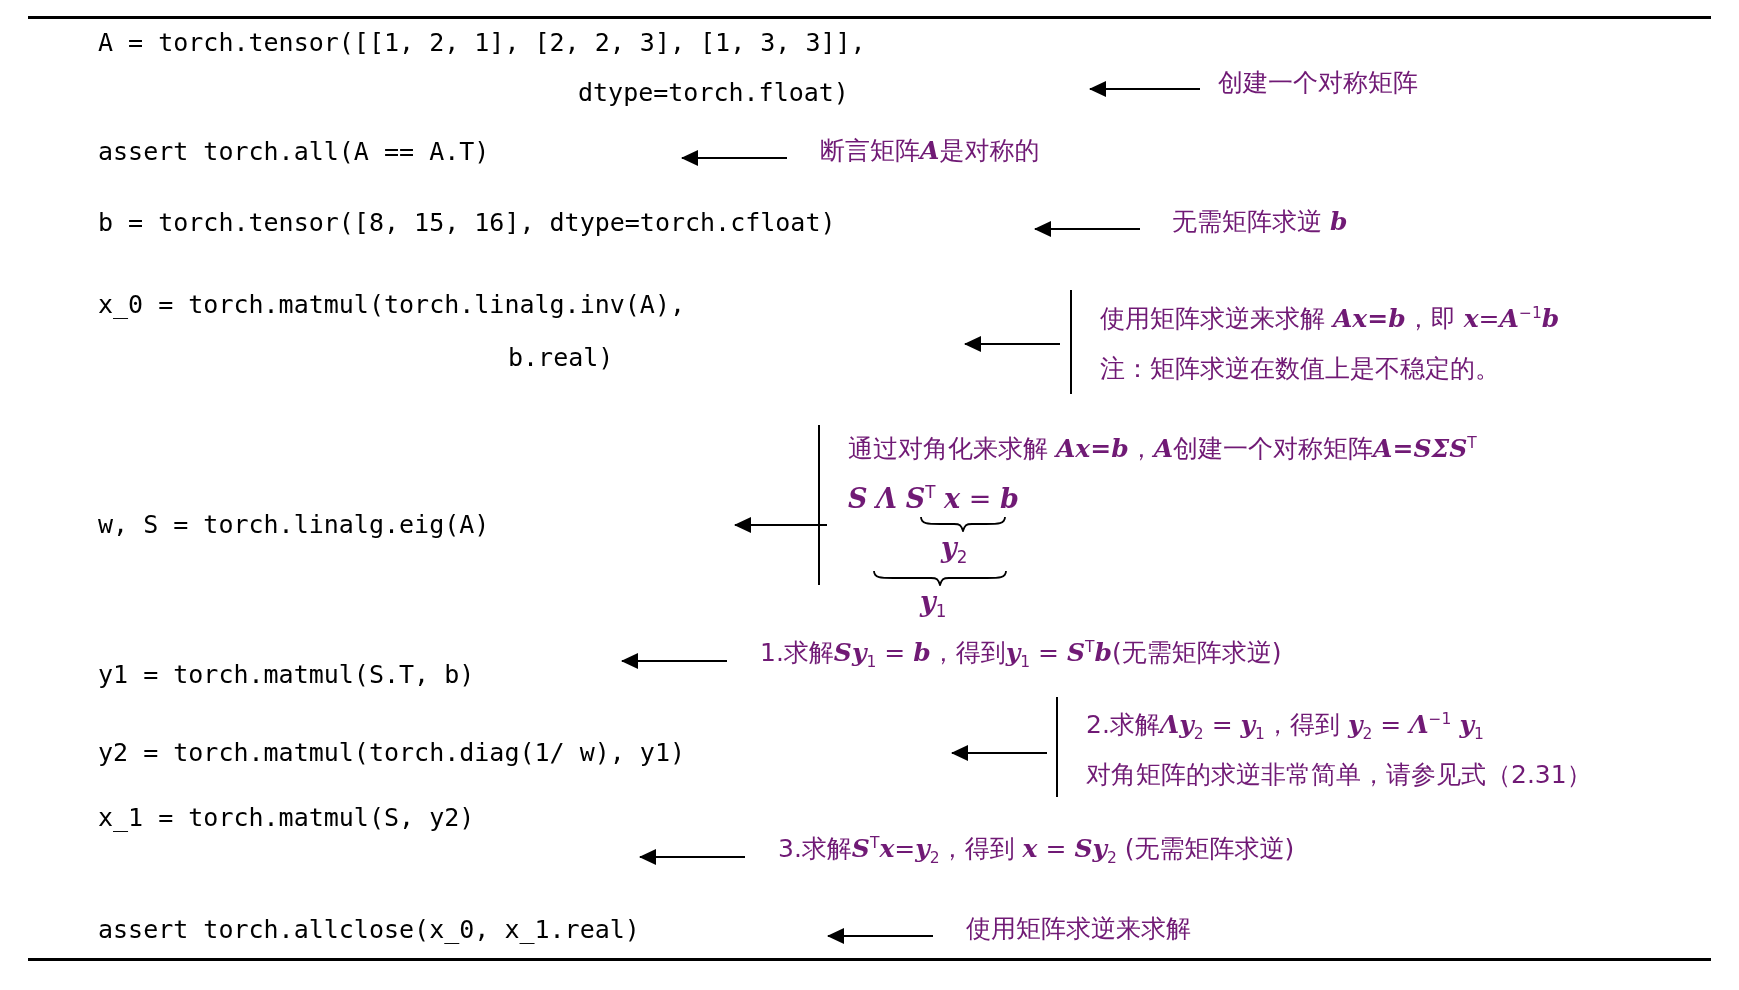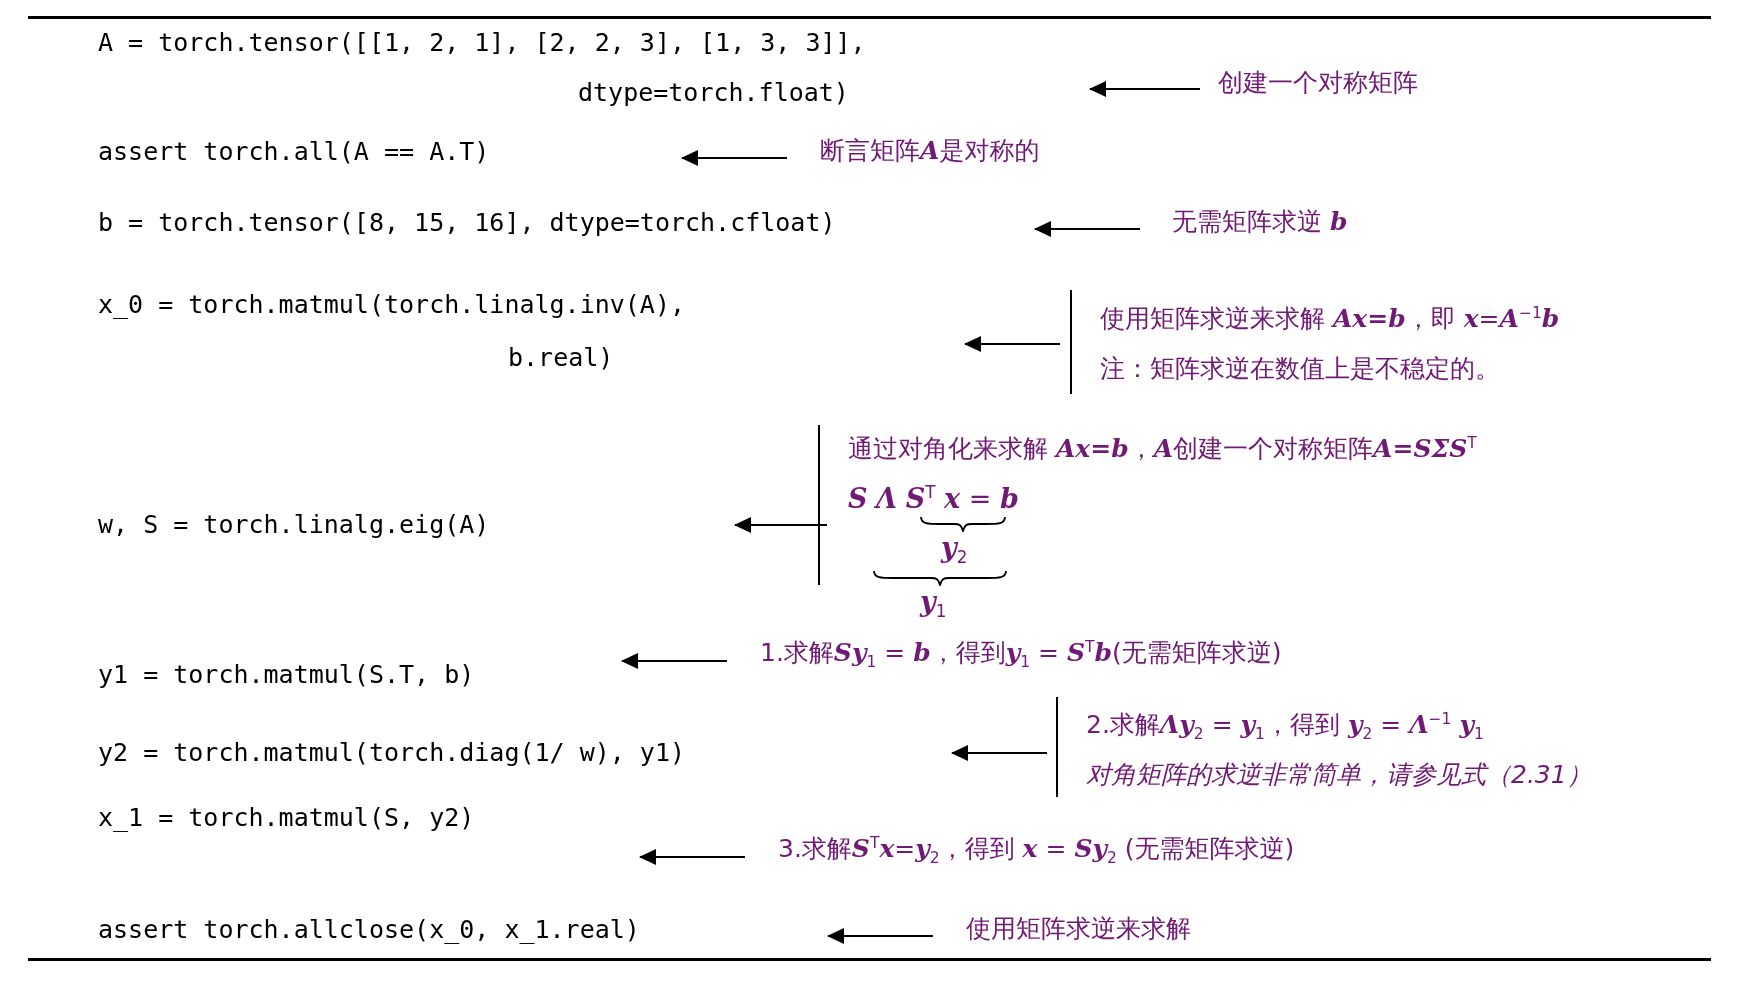--- a/index.html
+++ b/index.html
@@ -135,21 +135,21 @@
   <div class="cn" style="left:920px; top:586px; font-size:27px;"><span class="math-i">y</span><sub class="sm">1</sub></div>
 
   <div class="code" style="left:98px; top:640px;margin-top:20px;">y1 = torch.matmul(S.T, b)</div>
   <div class="arrow" style="left:622px; top:660px; width:105px;"></div>
   <div class="cn" style="left:760px; top:636px;"><span>1.</span><span>求解</span><span class="math-i">S</span><span class="math-i">y</span><sub class="sm">1</sub> <span>=</span> <span class="math-i">b</span><span>，</span><span>得到</span><span class="math-i">y</span><sub class="sm">1</sub> <span>=</span> <span class="math-i">S</span><sup class="sm">T</sup><span class="math-i">b</span><span>(无需矩阵求逆)</span></div>
 
   <div class="code" style="left:98px; top:738px;">y2 = torch.matmul(torch.diag(1/ w), y1)</div>
   <div class="arrow" style="left:952px; top:752px; width:95px;"></div>
   <div class="vbar" style="left:1056px; top:697px; height:100px;"></div>
   <div class="cn" style="left:1086px; top:708px;"><span>2.</span><span>求解</span><span class="math-i">Λ</span><span class="math-i">y</span><sub class="sm">2</sub> <span>=</span> <span class="math-i">y</span><sub class="sm">1</sub><span>，</span><span>得到</span> <span class="math-i">y</span><sub class="sm">2</sub> <span>=</span> <span class="math-i">Λ</span><sup class="sm">−1</sup> <span class="math-i">y</span><sub class="sm">1</sub></div>
-  <div class="cn" style="left:1086px; top:758px;font-style:italic;">对角矩阵的求逆非常简单，请参见式（2.31）</div>
+  <div class="cn" style="left:1086px; top:758px;">对角矩阵的求逆非常简单，请参见式（2.31）</div>
 
   <div class="code" style="left:98px; top:803px;">x_1 = torch.matmul(S, y2)</div>
   <div class="arrow" style="left:640px; top:856px; width:105px;"></div>
   <div class="cn" style="left:778px; top:832px;"><span>3.</span><span>求解</span><span class="math-i">S</span><sup class="sm">T</sup><span class="math-i">x</span><span>=</span><span class="math-i">y</span><sub class="sm">2</sub><span>，</span><span>得到</span> <span class="math-i">x</span> <span>=</span> <span class="math-i">S</span><span class="math-i">y</span><sub class="sm">2</sub> <span>(无需矩阵求逆)</span></div>
 
   <div class="code" style="left:98px; top:915px;">assert torch.allclose(x_0, x_1.real)</div>
   <div class="arrow" style="left:828px; top:935px; width:105px;"></div>
   <div class="cn" style="left:966px; top:912px;">使用矩阵求逆来求解</div>
 
 </div>

